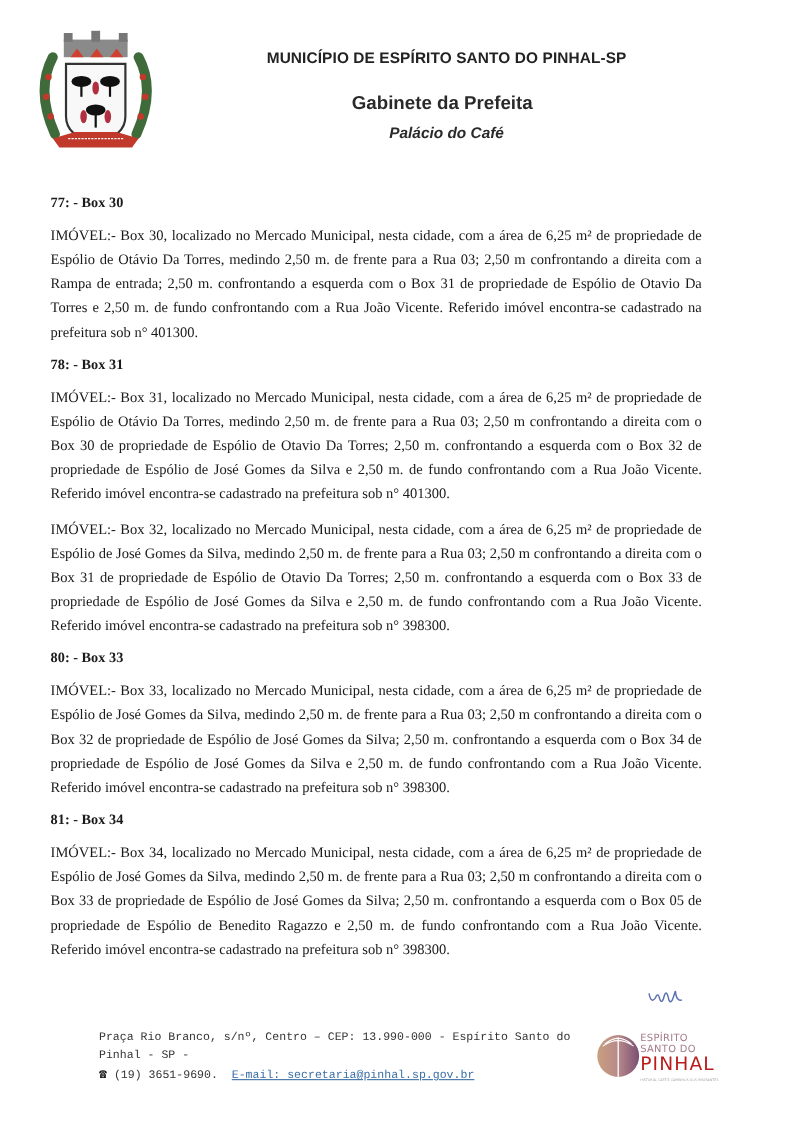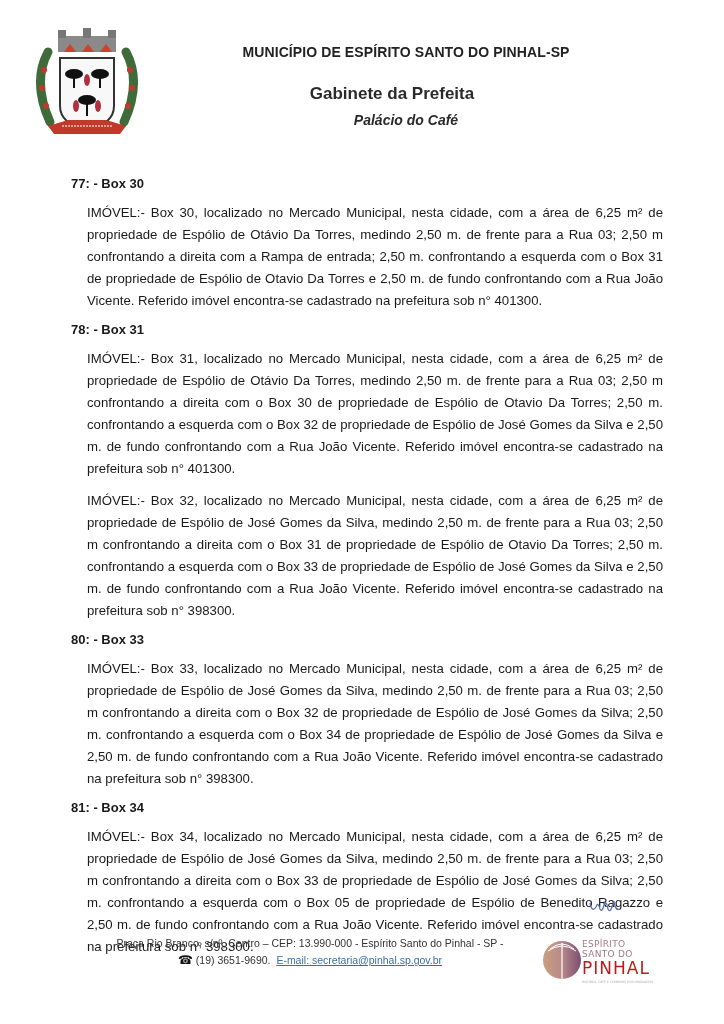--- a/index.html
+++ b/index.html
@@ -1,32 +1,32 @@
 <!DOCTYPE html>
 <html><head>
 <meta charset="utf-8">
 <style>
   html, body { margin: 0; padding: 0; background: #ffffff; }
   body { width: 724px; height: 1024px; position: relative; overflow: hidden;
          font-family: "Liberation Sans", sans-serif; color: #1a1a1a; }
   .crest { position: absolute; left: 28px; top: 22px; width: 118px; height: 118px; }
   .hdr-title { position: absolute; left: 176px; top: 44px; width: 460px; text-align: center;
                font-size: 14px; font-weight: bold; letter-spacing: 0.1px; color: #222; }
-  .hdr-sub { position: absolute; left: 162px; top: 84px; width: 460px; text-align: center;
+  .hdr-sub { position: absolute; left: 172px; top: 84px; width: 460px; text-align: center;
              font-size: 17px; font-weight: bold; color: #2a2a2a; }
   .hdr-sub2 { position: absolute; left: 176px; top: 112px; width: 460px; text-align: center;
               font-size: 14px; font-weight: bold; color: #2a2a2a; font-style: italic; }
-  .content { position: absolute; left: 71px; top: 176px; width: 592px; }
+  .content { position: absolute; left: 46px; top: 176px; width: 592px; font-family: Liberation Serif, serif; }
   .entry-title { font-size: 13px; font-weight: bold; margin: 0 0 11px 0; }
-  .entry-body { font-size: 13.2px; line-height: 22px; text-align: justify; margin: 0 0 10px 16px; }
+  .entry-body { font-size: 13.2px; line-height: 22px; text-align: justify; margin: 0 0 10px 0; }
   .entry { margin-bottom: 0; }
   .signature { position: absolute; left: 588px; top: 897px; font-family: "DejaVu Serif", serif;
                font-style: italic; font-size: 18px; color: #5a6fb0; }
-  .footer { position: absolute; left: 90px; top: 935px; width: 440px; text-align: center;
-            font-family: Liberation Sans, sans-serif; font-size: 10.5px; color: #333; line-height: 17px; }
+  .footer { position: absolute; left: 90px; top: 935px; width: 440px; text-align: left;
+            font-family: Liberation Mono, monospace; font-size: 10.5px; color: #333; line-height: 17px; }
   .footer a { color: #3a6ea5; text-decoration: underline; }
   .phone-icon { font-size: 12px; color: #111; }
   .logo { position: absolute; left: 542px; top: 937px; width: 120px; height: 50px; }
   .logo-text { position: absolute; left: 40px; top: 2px; font-family: "DejaVu Sans", sans-serif;
                color: #a47a8a; line-height: 10px; }
   .logo-l1, .logo-l2 { font-size: 9px; letter-spacing: 0.3px; display: block; }
   .logo-l3 { font-size: 17px; line-height: 18px; display: block; color: #b91c1c; letter-spacing: 1px; }
   .logo-tag { font-size: 3px; display: block; color: #aaa; }
 </style>
 </head>

